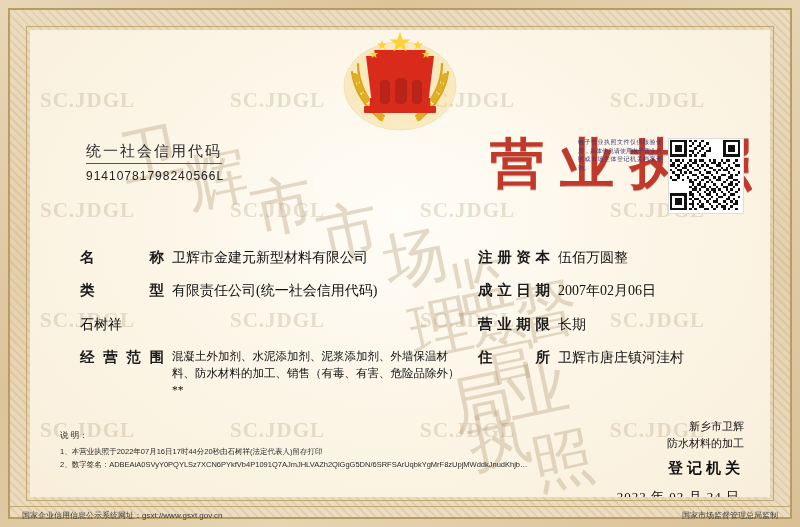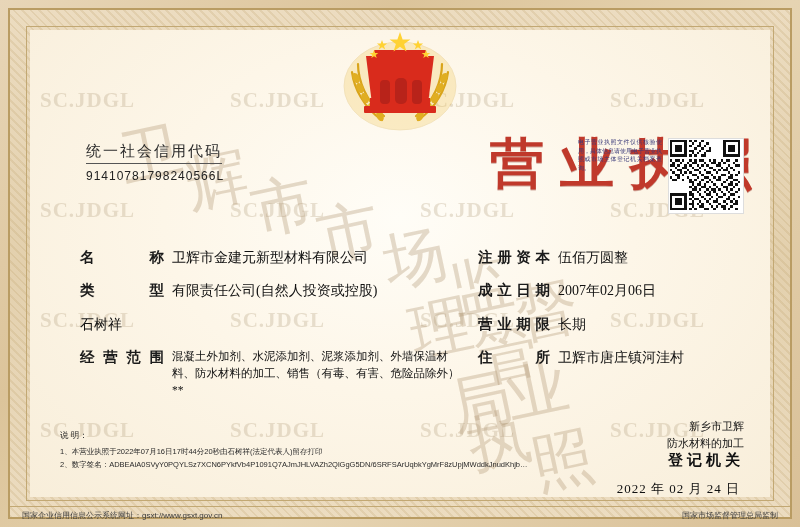--- a/index.html
+++ b/index.html
@@ -211,20 +211,21 @@
     width: 300px;
     text-align: right;
   }
   .auth-org {
     font-family: "Liberation Serif", serif;
     font-size: 11px;
     color: #111;
     line-height: 1.5;
   }
   .auth-row {
+    margin-top: 8px;
     display: flex;
     justify-content: flex-end;
     align-items: center;
     gap: 14px;
     text-align: center;
   }
   .auth-label {
     font-family: "Liberation Serif", serif;
     font-size: 15px;
     font-weight: bold;
@@ -595,21 +596,21 @@
 
     <div class="fields">
 
       <div class="col-left">
         <div class="row">
           <div class="flabel">名 称</div>
           <div class="fvalue">卫辉市金建元新型材料有限公司</div>
         </div>
         <div class="row">
           <div class="flabel">类 型</div>
-          <div class="fvalue">有限责任公司(自然人投资或控股)</div>
+          <div class="fvalue">有限责任公司(统一社会信用代码)</div>
         </div>
         <div class="row">
           <div class="fvalue">石树祥</div>
         </div>
         <div class="row">
           <div class="flabel">经营范围</div>
           <div class="fvalue small">混凝土外加剂、水泥添加剂、泥浆添加剂、外墙保温材料、防水材料的加工、销售（有毒、有害、危险品除外）**</div>
         </div>
       </div>
 

